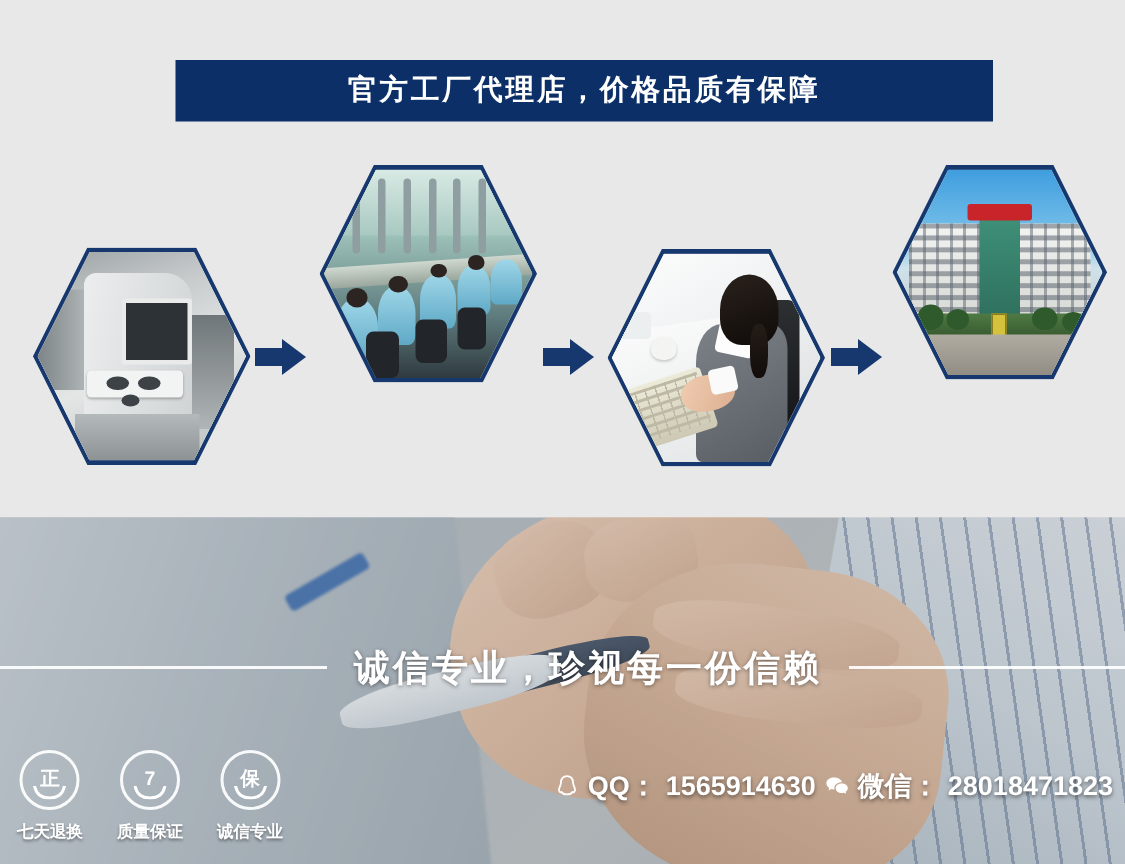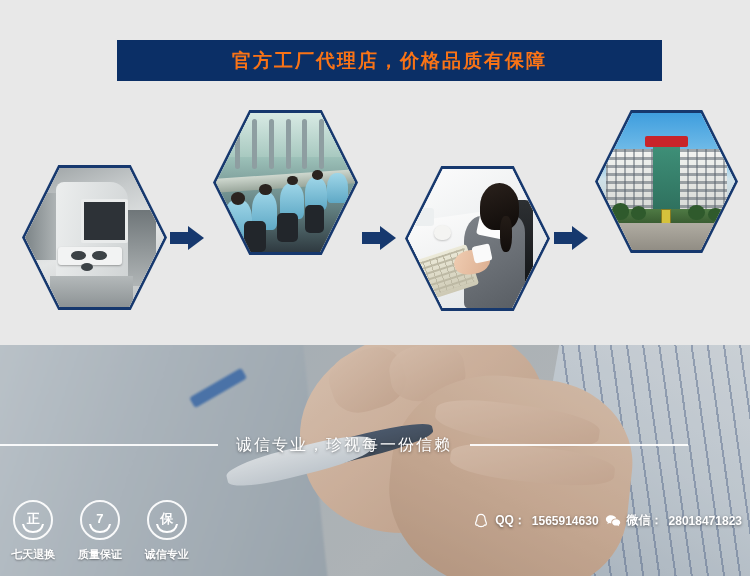--- a/index.html
+++ b/index.html
@@ -11,21 +11,21 @@
   .page{position:relative;width:750px;height:576px;overflow:hidden;}
 
   
   .top-section{position:absolute;left:0;top:0;width:750px;height:345px;background:#e8e8e8;}
 
   .title-banner{
     position:absolute;left:117px;top:40px;width:545px;height:41px;
     background:#0b2f66;display:flex;align-items:center;justify-content:center;
   }
   .title-banner .title-text{
-    color:#f97316;font-size:19px;font-weight:bold;letter-spacing:2px;
+    color:#ffffff;font-size:19px;font-weight:bold;letter-spacing:2px;
     white-space:nowrap;line-height:1;
   }
 
   
   .hex{
     position:absolute;
     clip-path:polygon(25% 0%,75% 0%,100% 50%,75% 100%,25% 100%,0% 50%);
     background:#16386e;
   }
   .hex-inner{
@@ -156,21 +156,21 @@
   .cuff-white{position:absolute;left:30%;top:44%;width:20%;height:12%;
      background:linear-gradient(180deg,#f3f5f7,#d2d8de);border-radius:40%;
      transform:rotate(-14deg);}
   .bg-veil{position:absolute;inset:0;background:rgba(150,158,166,.30);}
 
   .tagline-row{position:absolute;left:0;top:85px;width:750px;height:30px;
      display:flex;align-items:center;}
   .tag-dash{height:2px;background:rgba(255,255,255,.92);flex:0 0 auto;}
   .tag-dash.left{width:218px;margin-right:18px;}
   .tag-dash.right{width:218px;margin-left:18px;}
-  .tagline-text{color:#ffffff;font-size:16px;font-weight:normal;letter-spacing:2px;
+  .tagline-text{color:#ffffff;font-size:24px;font-weight:bold;letter-spacing:2px;
      white-space:nowrap;text-shadow:0 1px 3px rgba(0,0,0,.45);}
 
   
   .badges{position:absolute;left:0;top:155px;width:200px;height:76px;
      display:flex;justify-content:space-around;align-items:flex-start;}
   .badge{display:flex;flex-direction:column;align-items:center;width:62px;}
   .badge-circle{width:36px;height:36px;border-radius:50%;
      border:2px solid rgba(255,255,255,.92);display:flex;align-items:center;
      justify-content:center;position:relative;}
   .badge-glyph{color:#ffffff;font-size:13px;font-weight:bold;line-height:1;
@@ -178,21 +178,21 @@
   .badge-hands{position:absolute;left:50%;bottom:5px;transform:translateX(-50%);
      width:22px;height:9px;}
   .badge-label{margin-top:7px;color:#ffffff;font-size:11px;font-weight:bold;
      white-space:nowrap;text-shadow:0 1px 2px rgba(0,0,0,.4);}
 
   
   .contact{position:absolute;right:8px;top:158px;width:300px;text-align:right;color:#fff;}
   .contact-line1{font-size:13px;font-weight:bold;white-space:nowrap;
      text-shadow:0 1px 3px rgba(0,0,0,.5);}
   .contact-line2{margin-top:9px;display:flex;align-items:center;justify-content:flex-end;
-     gap:6px;white-space:nowrap;font-size:12px;font-weight:bold;
+     gap:6px;white-space:nowrap;font-size:18px;font-weight:bold;
      text-shadow:0 1px 3px rgba(0,0,0,.5);}
   .ct-ic{display:inline-block;width:16px;height:16px;flex:0 0 auto;}
 </style>
 </head>
 <body>
 
 <div class="page">
 
   <div class="top-section">
 

